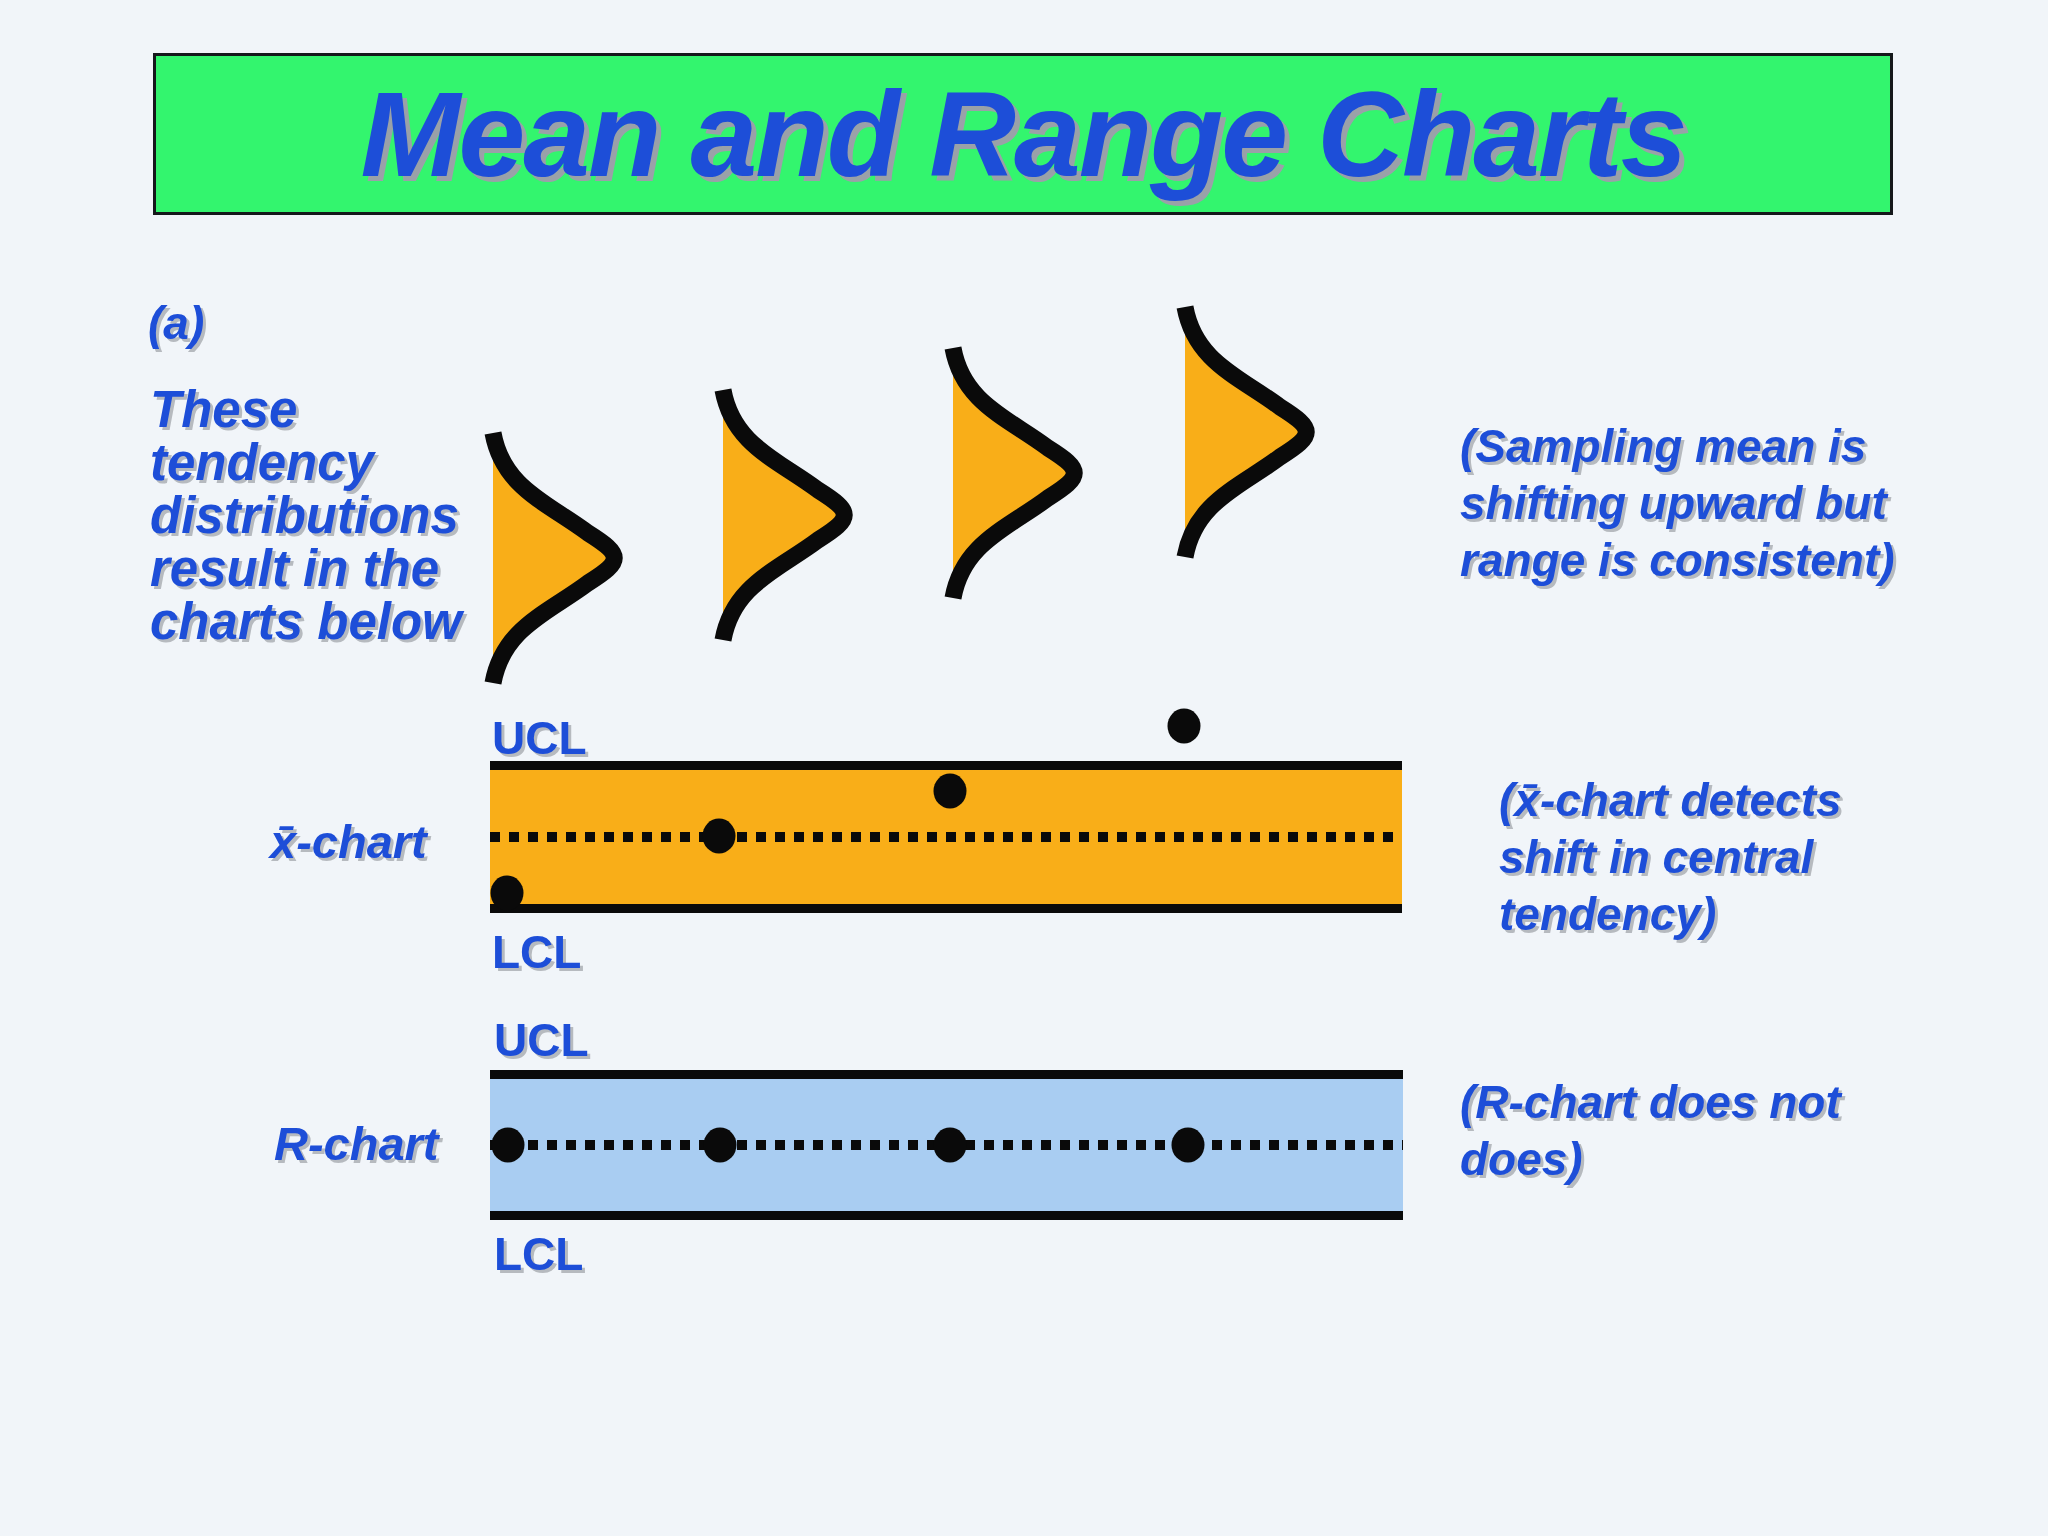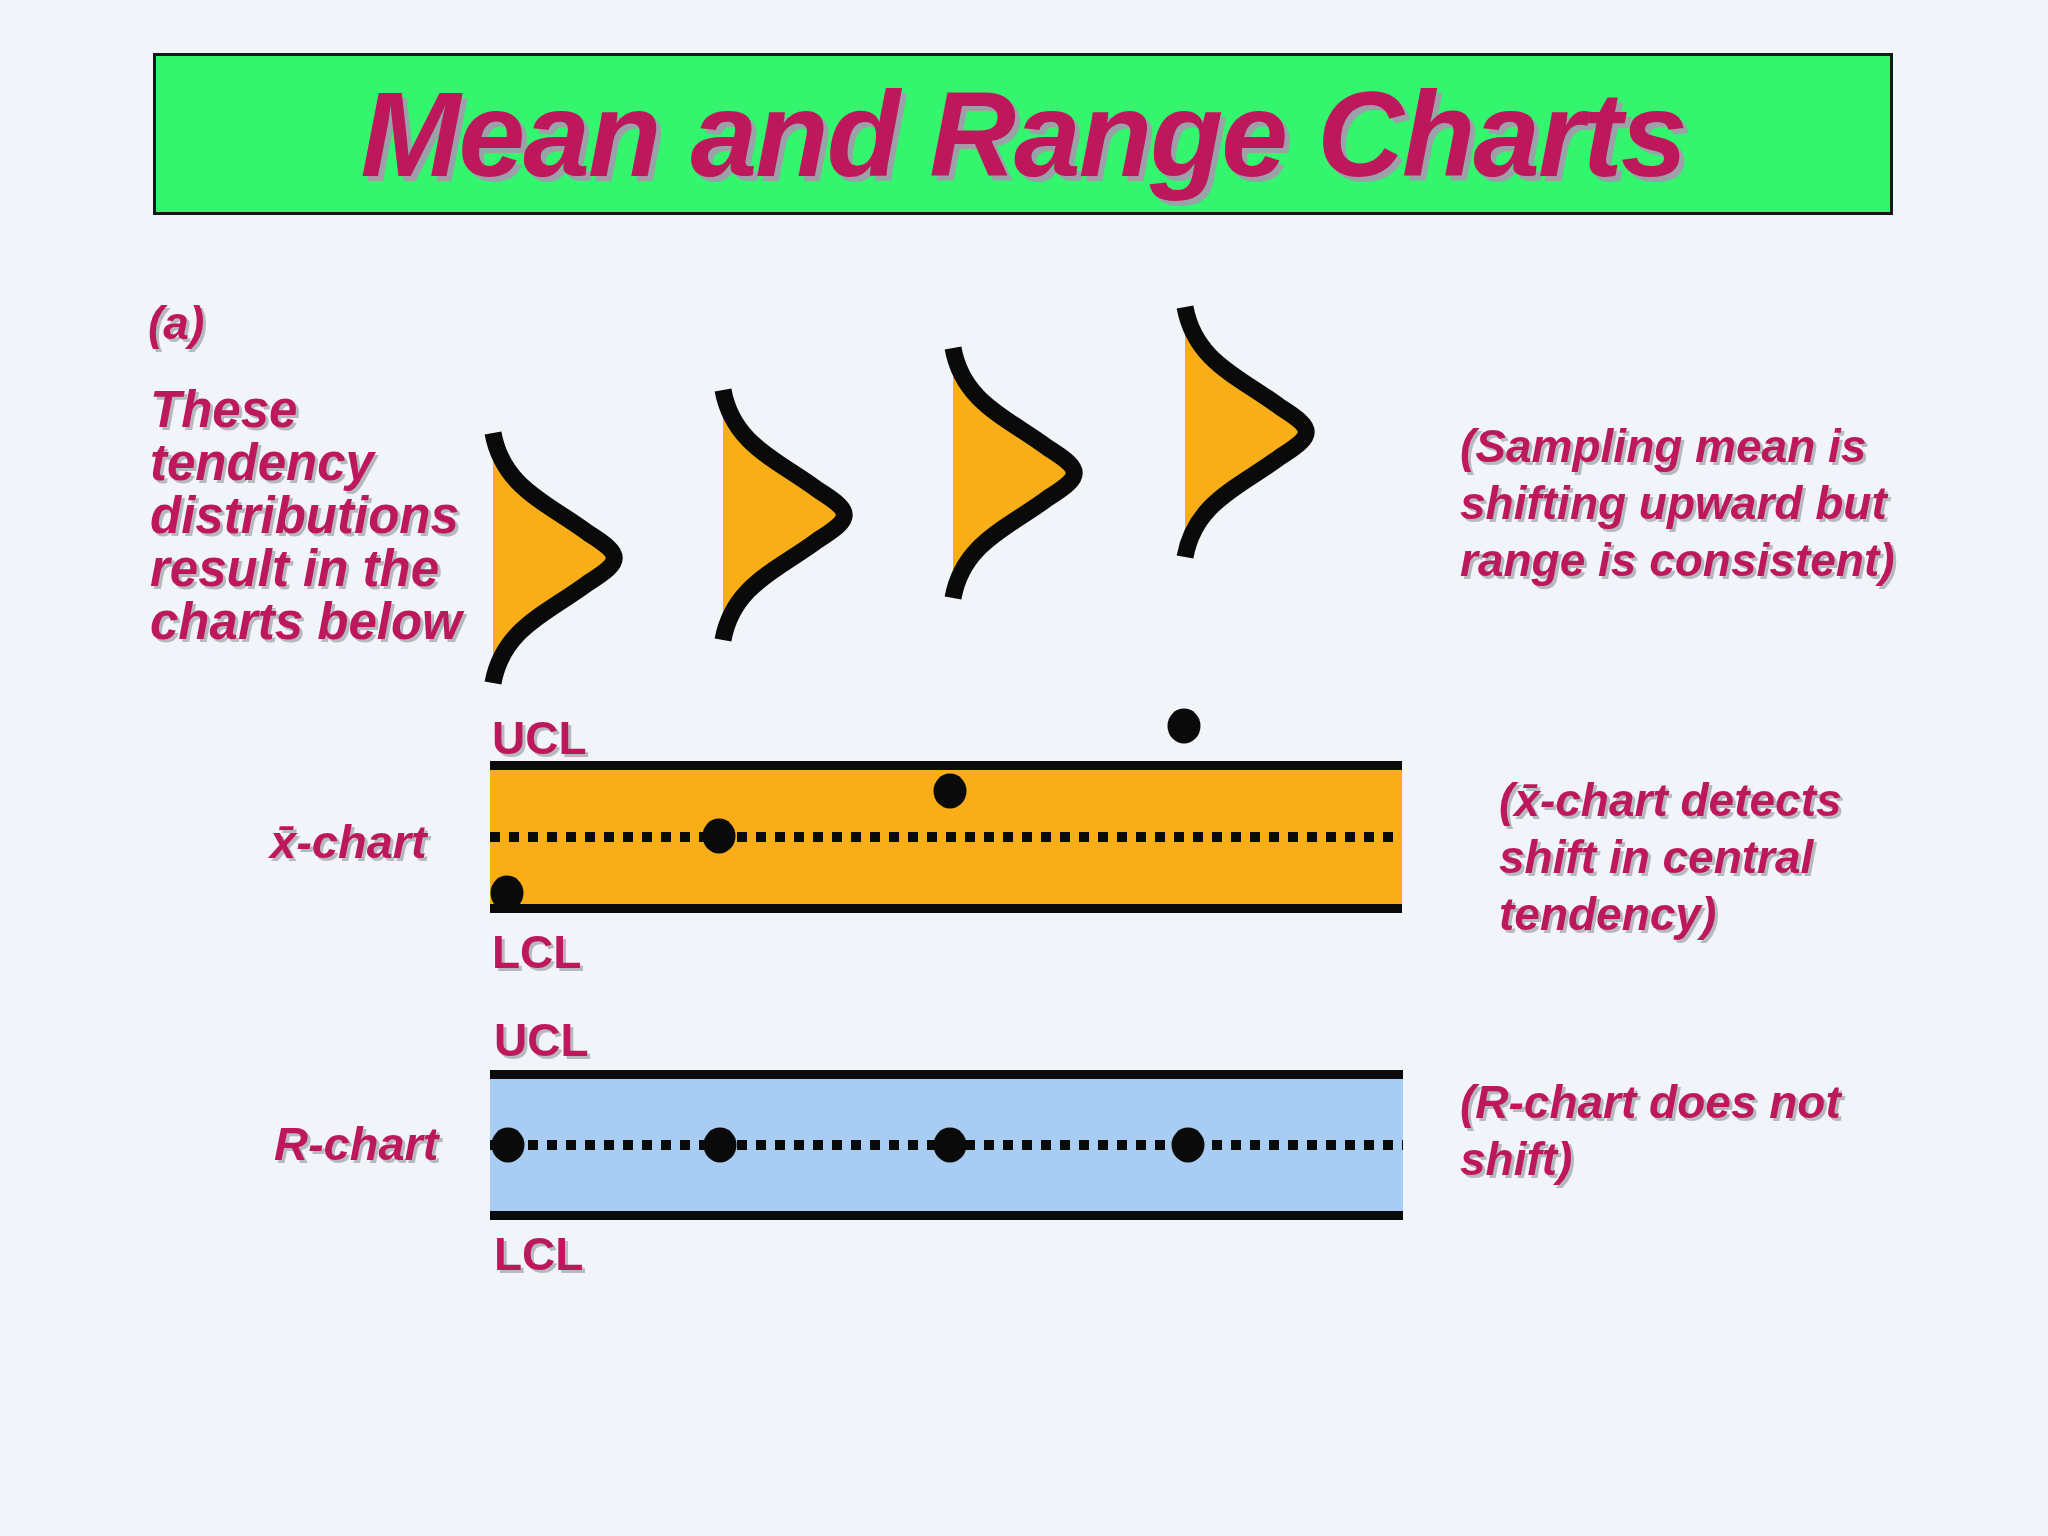--- a/index.html
+++ b/index.html
@@ -1,20 +1,20 @@
 <!DOCTYPE html>
 <html><head>
 <meta charset="utf-8">
 <style>
   html,body{margin:0;padding:0;background:#f1f5f9;}
   .slide{
     position:relative;width:2048px;height:1536px;overflow:hidden;
     background:#f1f5f9;
     font-family:"Liberation Sans", sans-serif;
-    color:#be185d;
+    color:#1d4ed8;
   }
   .banner{
     position:absolute;left:153px;top:53px;width:1740px;height:162px;
     background:#33f56e;border:3px solid #15181b;box-sizing:border-box;
     display:flex;align-items:center;justify-content:center;
   }
   .banner .title{
     font-size:120px;font-weight:700;font-style:italic;line-height:1;
     text-shadow:5px 5px 0 #9aa1a8;white-space:nowrap;letter-spacing:-2px;
   }
@@ -110,16 +110,16 @@
     <div class="bandline bottom"></div>
     <div class="cdots"></div>
   <span class="dot" style="left: 2%; top: 50%;"></span>
       <span class="dot" style="left: 25.2%; top: 50%;"></span>
       <span class="dot" style="left: 50.4%; top: 50%;"></span>
       <span class="dot" style="left: 76.4%; top: 50%;"></span>
     </div>
   <div class="climit" style="left:494px;top:1230px;">LCL</div>
   <div class="note note-r itxt">
     <div>(R-chart does not</div>
-    <div>shift)</div>
+    <div>does)</div>
   </div>
 
 </div>
 
 </body></html>

